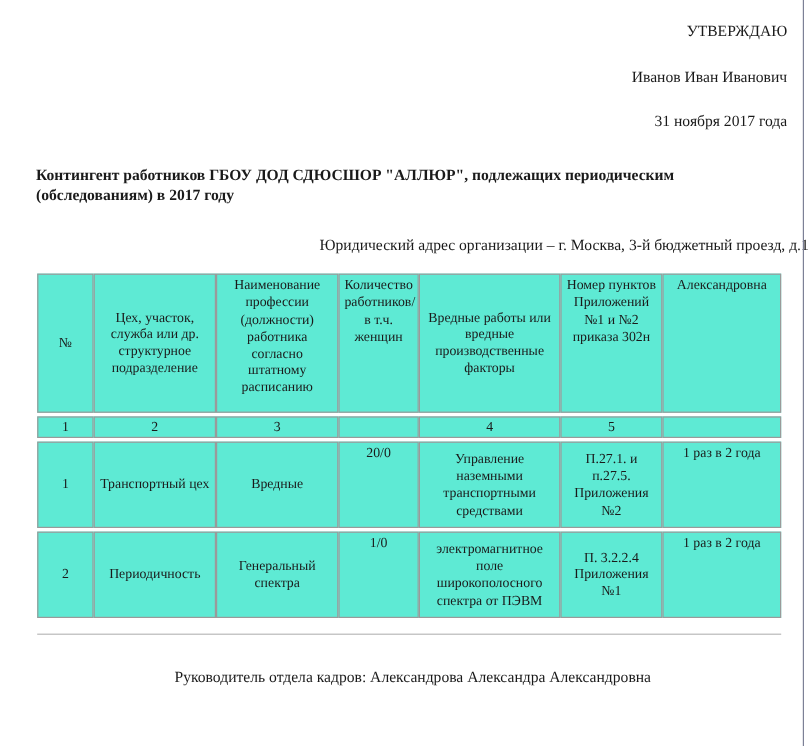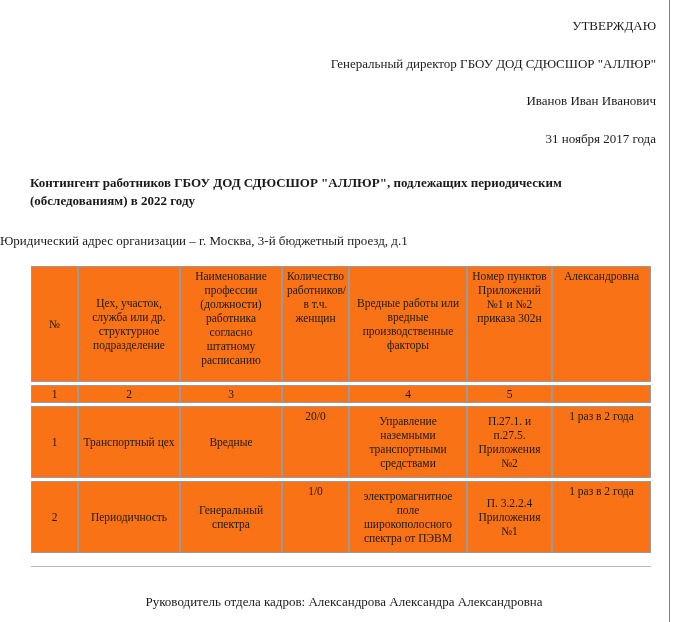--- a/index.html
+++ b/index.html
@@ -56,21 +56,21 @@
     line-height: 1.35;
     padding: 0 30px;
   }
   .doc-title .title-line {
     display: block;
   }
 
   
   .legal-address {
     margin: 24px 0 0 0;
-    text-align: left;
+    text-align: right;
     font-size: 13px;
     line-height: 1.2;
   }
 
   
   .table-wrap {
     margin: 14px 0 0 0;
     padding: 0 23px 0 31px;
   }
   table.contingent {
@@ -82,21 +82,21 @@
   }
   table.contingent td,
   table.contingent th {
     border: 1px solid #9a9a9a;
     padding: 3px 4px;
     text-align: center;
     font-weight: normal;
     line-height: 1.22;
     vertical-align: middle;
     box-sizing: border-box;
-    background: #f97316;
+    background: #5eead4;
   }
   
   col.c1 { width: 47px; }
   col.c2 { width: 102px; }
   col.c3 { width: 102px; }
   col.c4 { width: 67px; }
   col.c5 { width: 118px; }
   col.c6 { width: 85px; }
   col.c7 { width: 99px; }
 
@@ -143,28 +143,27 @@
 </style>
 </head>
 <body>
 
 <div id="page">
 
   <div id="page-edge-rule"></div>
 
   <div class="approval-block">
     <p class="approval-line">УТВЕРЖДАЮ</p>
-    <p class="approval-line">Генеральный директор ГБОУ ДОД СДЮСШОР "АЛЛЮР"</p>
     <p class="approval-line">Иванов Иван Иванович</p>
     <p class="approval-line">31 ноября 2017 года</p>
   </div>
 
   <h1 class="doc-title">
     <span class="title-line">Контингент работников ГБОУ ДОД СДЮСШОР "АЛЛЮР", подлежащих периодическим</span>
-    <span class="title-line">(обследованиям) в 2022 году</span>
+    <span class="title-line">(обследованиям) в 2017 году</span>
   </h1>
 
   <p class="legal-address">Юридический адрес организации – г. Москва, 3-й бюджетный проезд, д.1</p>
 
   <div class="table-wrap">
     <table class="contingent">
       <colgroup>
         <col class="c1">
           <col class="c2">
           <col class="c3">

